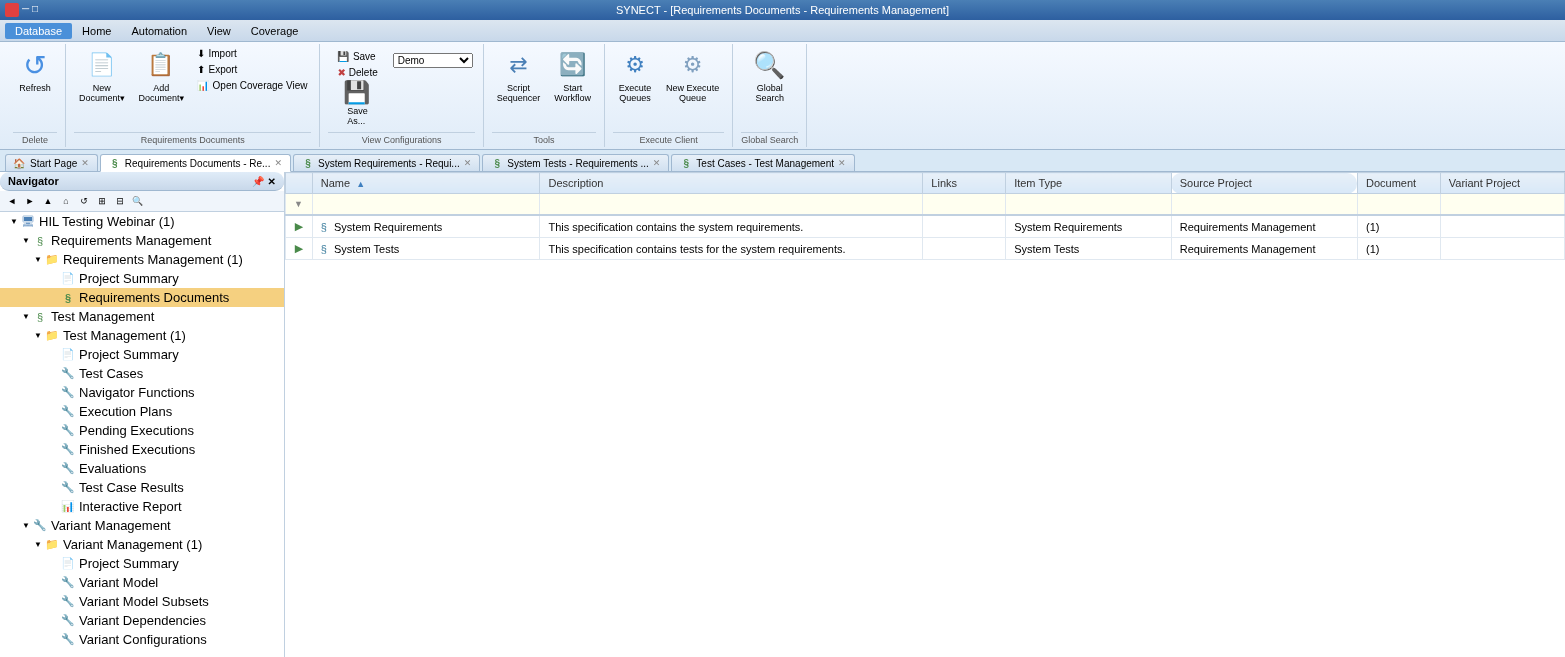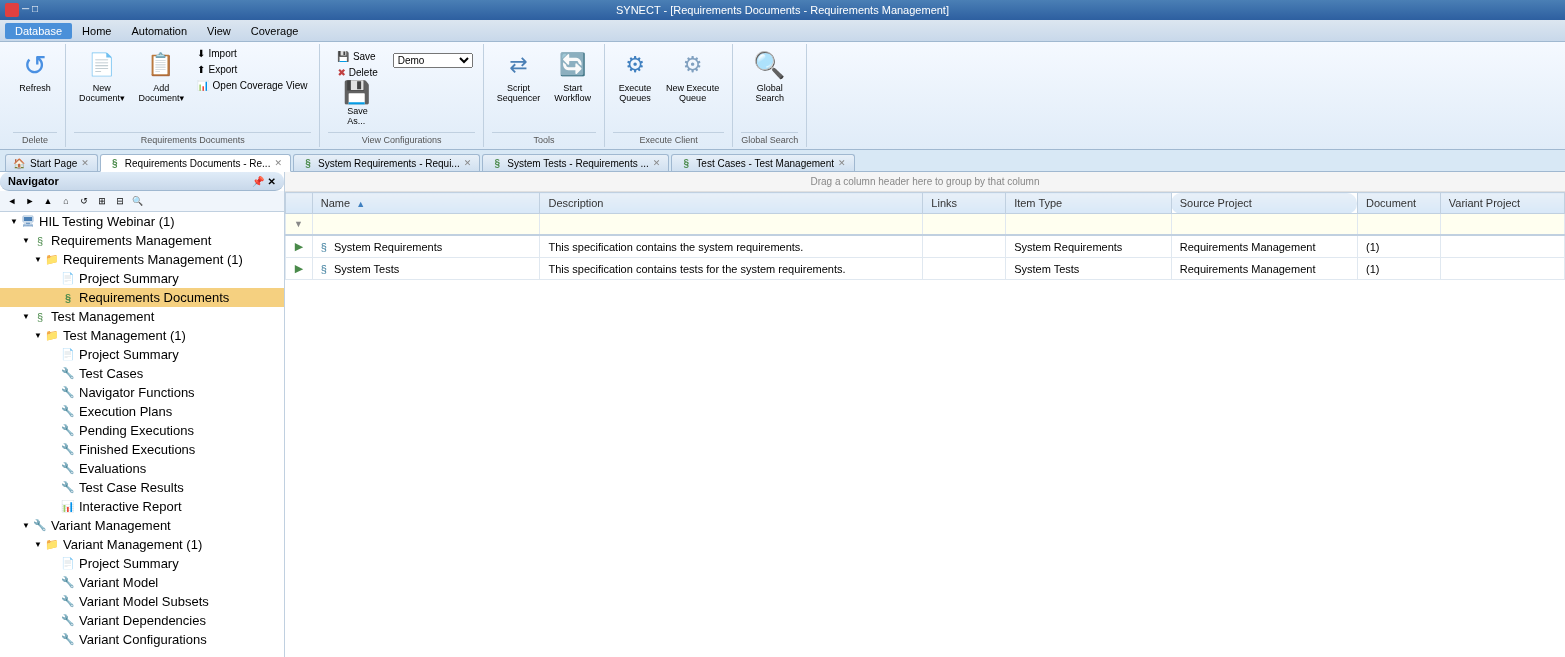--- a/index.html
+++ b/index.html
@@ -392,21 +392,20 @@
       <div class="tree-item">
         <span class="indent" style="width:44px;"></span>
         <span class="toggle" style="width:12px;"></span>
         <span class="item-icon" style="color:#c04040;">🔧</span>
         <span class="item-label">Variant Configurations</span>
       </div>
     </div>
   </div>
 
   <div class="content-area">
-    <div class="drag-header">Drag a column header here to group by that column</div>
     <table class="data-grid">
       <thead>
         <tr>
           <th style="width:20px;"></th>
           <th style="width:220px;">
             <span>Name</span>
             <span class="sort-arrow">▲</span>
           </th>
           <th style="width:370px;">
             <span>Description</span>

